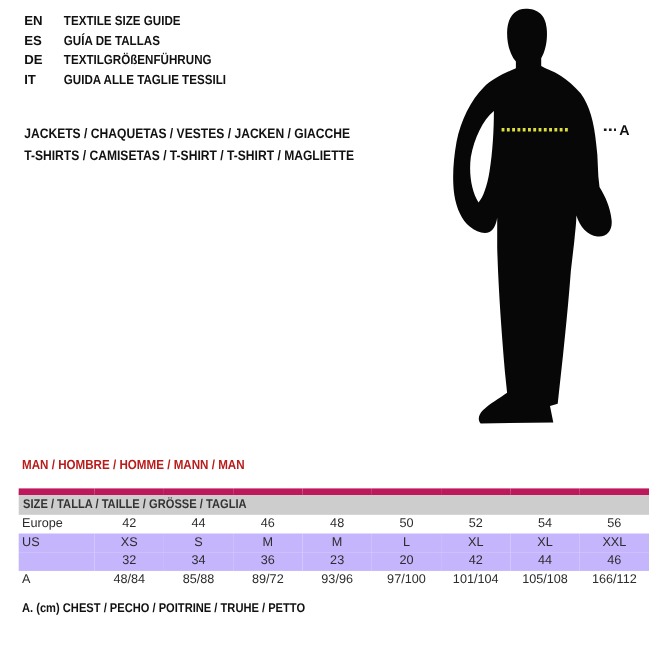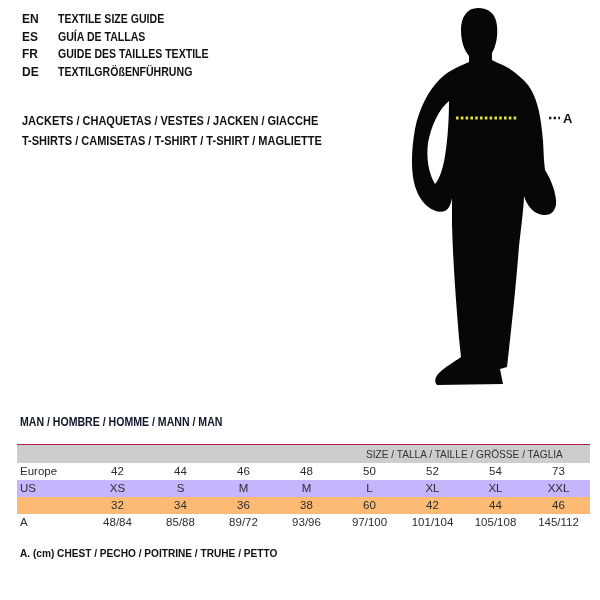--- a/index.html
+++ b/index.html
@@ -15,56 +15,56 @@
   .lang-code{width:36px;flex:0 0 36px;}
 
   
   .categories{position:absolute;left:22px;top:111px;}
   .cat-line{height:20px;line-height:20px;font-size:12.5px;font-weight:bold;color:#111;}
 
   
   .figure{position:absolute;left:400px;top:0;width:200px;height:400px;}
 
   
-  .man-title{position:absolute;left:20px;top:415px;font-size:12px;font-weight:bold;color:#0f172a;}
+  .man-title{position:absolute;left:20px;top:415px;font-size:12px;font-weight:bold;color:#b91c1c;}
 
   
   .size-table{position:absolute;left:17px;top:444px;width:573px;border-collapse:collapse;table-layout:fixed;
               font-size:11.5px;color:#2c2c2c;}
-  .size-table th{background:#cdcdcd;border-top:1px solid #be185d;height:18px;font-weight:normal;
-                 text-align:right;padding:0 0 0 4px;color:#333;}
+  .size-table th{background:#cdcdcd;border-top:6px solid #be185d;height:18px;font-weight:bold;
+                 text-align:left;padding:0 0 0 4px;color:#333;}
   .size-table td{height:17px;line-height:17px;padding:0;text-align:center;font-weight:normal;}
   .size-table td.lbl{text-align:left;padding-left:3px;}
   .size-table tbody tr:nth-child(2){background:#c4b5fd;}
-  .size-table tbody tr:nth-child(3){background:#fdba74;}
+  .size-table tbody tr:nth-child(3){background:#c4b5fd;}
 
   
   .footnote{position:absolute;left:20px;top:547px;font-size:11.5px;font-weight:bold;color:#111;}
 </style>
 </head>
 <body>
 
 <div class="page">
 
   <div class="lang-list">
       <div class="lang-row">
         <span class="lang-code">EN</span>
         <span class="cx">TEXTILE SIZE GUIDE</span>
       </div>
       <div class="lang-row">
         <span class="lang-code">ES</span>
         <span class="cx">GUÍA DE TALLAS</span>
       </div>
       <div class="lang-row">
-        <span class="lang-code">FR</span>
-        <span class="cx">GUIDE DES TAILLES TEXTILE</span>
+        <span class="lang-code">DE</span>
+        <span class="cx">TEXTILGRÖßENFÜHRUNG</span>
       </div>
       <div class="lang-row">
-        <span class="lang-code">DE</span>
-        <span class="cx">TEXTILGRÖßENFÜHRUNG</span>
+        <span class="lang-code">IT</span>
+        <span class="cx">GUIDA ALLE TAGLIE TESSILI</span>
       </div>
     </div>
 
   <div class="categories">
       <div class="cat-line"><span class="cx">JACKETS / CHAQUETAS / VESTES / JACKEN / GIACCHE</span></div>
       <div class="cat-line"><span class="cx">T-SHIRTS / CAMISETAS / T-SHIRT / T-SHIRT / MAGLIETTE</span></div>
     </div>
 
   <svg class="figure" viewBox="400 0 200 400" width="200" height="400" xmlns="http://www.w3.org/2000/svg">
     <path fill="#070707" fill-rule="evenodd" d="
@@ -137,54 +137,54 @@
     <tbody>
         <tr>
           <td class="lbl">Europe</td>
           <td>42</td>
           <td>44</td>
           <td>46</td>
           <td>48</td>
           <td>50</td>
           <td>52</td>
           <td>54</td>
-          <td>73</td>
+          <td>56</td>
         </tr>
         <tr>
           <td class="lbl">US</td>
           <td>XS</td>
           <td>S</td>
           <td>M</td>
           <td>M</td>
           <td>L</td>
           <td>XL</td>
           <td>XL</td>
           <td>XXL</td>
         </tr>
         <tr>
           <td class="lbl"></td>
           <td>32</td>
           <td>34</td>
           <td>36</td>
-          <td>38</td>
-          <td>60</td>
+          <td>23</td>
+          <td>20</td>
           <td>42</td>
           <td>44</td>
           <td>46</td>
         </tr>
         <tr>
           <td class="lbl">A</td>
           <td>48/84</td>
           <td>85/88</td>
           <td>89/72</td>
           <td>93/96</td>
           <td>97/100</td>
           <td>101/104</td>
           <td>105/108</td>
-          <td>145/112</td>
+          <td>166/112</td>
         </tr>
       </tbody>
   </table>
 
   <div class="footnote">
     <span class="cx">A. (cm) CHEST / PECHO / POITRINE / TRUHE / PETTO</span>
   </div>
 
 </div>
 

